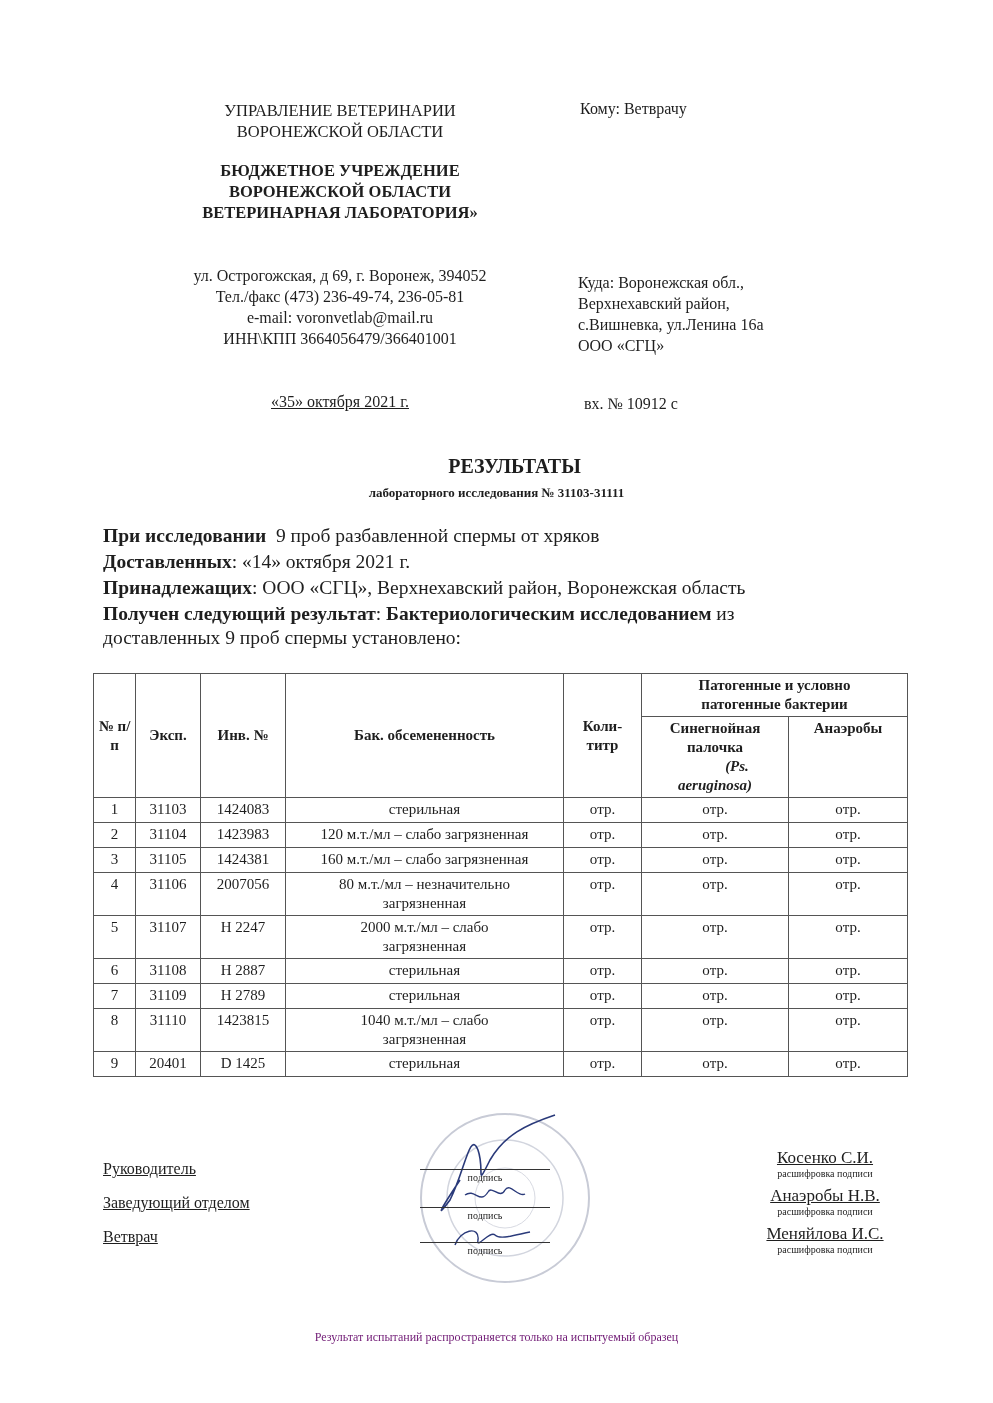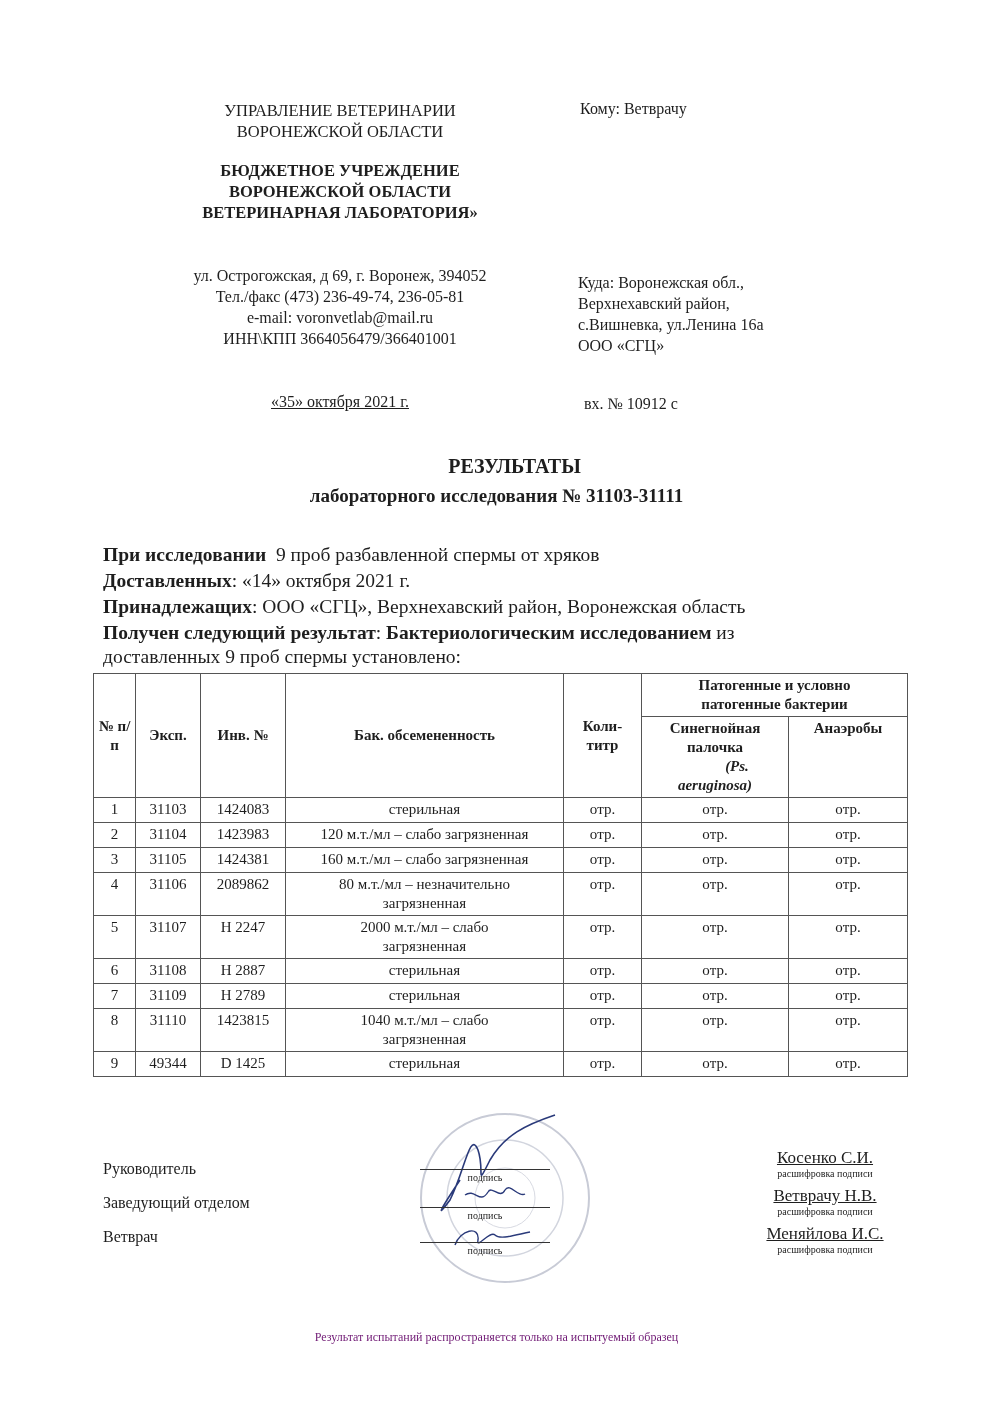--- a/index.html
+++ b/index.html
@@ -8,30 +8,30 @@
   .abs { position: absolute; }
   .hdr-left { left: 140px; width: 400px; text-align: center; }
   .org-top { top: 100px; font-size: 16.5px; line-height: 21px; }
   .org-main { top: 160px; font-size: 16.5px; line-height: 21px; font-weight: bold; }
   .contacts { top: 265px; font-size: 16px; line-height: 21px; }
   .date { top: 393px; font-size: 16px; text-decoration: underline; }
   .to { left: 580px; top: 100px; font-size: 16px; }
   .where { left: 578px; top: 272px; font-size: 16px; line-height: 21px; }
   .inno { left: 584px; top: 395px; font-size: 16px; }
   .title { left: 0; width: 993px; top: 455px; font-size: 20px; font-weight: bold; text-align: center; padding-left: 18px; }
-  .subtitle { left: 0; width: 993px; top: 485px; font-size: 19px; font-weight: bold; text-align: center; }
-  .intro { left: 103px; top: 542px; font-size: 19.5px; line-height: 26px; width: 820px; }
+  .subtitle { left: 0; width: 993px; top: 485px; font-size: 13px; font-weight: bold; text-align: center; }
+  .intro { left: 103px; top: 523px; font-size: 19.5px; line-height: 26px; width: 820px; }
   .intro b { font-weight: bold; }
   table.res { position: absolute; left: 93px; top: 673px; border-collapse: collapse; font-size: 15px; }
   table.res th, table.res td { border: 1px solid #555; text-align: center; vertical-align: top; padding: 2px 3px; }
   table.res th { font-weight: bold; vertical-align: middle; line-height: 19px; font-size: 15px; }
   table.res td { line-height: 19px; }
   table.res th.sub { vertical-align: top; }
   .italic { font-style: italic; margin-left: 44px; }
-  .roles { left: 103px; top: 1152px; font-size: 16px; line-height: 34px; }
+  .roles { left: 103px; top: 1152px; font-size: 16px; line-height: 34px; text-decoration: underline; }
   .sigline { left: 420px; width: 130px; border-top: 1px solid #333; }
   .siglbl { font-size: 10px; text-align: center; width: 130px; left: 420px; }
   .names { left: 730px; width: 190px; text-align: center; }
   .name { font-size: 17px; text-decoration: underline; }
   .decode { font-size: 10px; }
   .footer { left: 0; width: 993px; top: 1330px; font-size: 12px; text-align: center; color: #701a75; }
   .stamp { left: 405px; top: 1110px; width: 200px; height: 175px; }
 </style>
 </head>
 <body>
@@ -124,21 +124,21 @@
       <td>31105</td>
       <td>1424381</td>
       <td>160 м.т./мл – слабо загрязненная</td>
       <td>отр.</td>
       <td>отр.</td>
       <td>отр.</td>
     </tr>
     <tr style="height:42px">
       <td>4</td>
       <td>31106</td>
-      <td>2089862</td>
+      <td>2007056</td>
       <td style="padding:2px 40px">80 м.т./мл – незначительно загрязненная</td>
       <td>отр.</td>
       <td>отр.</td>
       <td>отр.</td>
     </tr>
     <tr style="height:42px">
       <td>5</td>
       <td>31107</td>
       <td>H 2247</td>
       <td style="padding:2px 60px">2000 м.т./мл – слабо загрязненная</td>
@@ -168,21 +168,21 @@
       <td>8</td>
       <td>31110</td>
       <td>1423815</td>
       <td style="padding:2px 60px">1040 м.т./мл – слабо загрязненная</td>
       <td>отр.</td>
       <td>отр.</td>
       <td>отр.</td>
     </tr>
     <tr style="height:25px">
       <td>9</td>
-      <td>49344</td>
+      <td>20401</td>
       <td>D 1425</td>
       <td>стерильная</td>
       <td>отр.</td>
       <td>отр.</td>
       <td>отр.</td>
     </tr>
   </tbody>
 </table>
 
 <svg class="abs stamp" viewBox="0 0 200 175">
@@ -208,21 +208,21 @@
 <div class="abs sigline" style="top:1207px"></div>
 <div class="abs siglbl" style="top:1210px">подпись</div>
 <div class="abs sigline" style="top:1242px"></div>
 <div class="abs siglbl" style="top:1245px">подпись</div>
 
 <div class="abs names" style="top:1148px">
   <div class="name">Косенко С.И.</div>
   <div class="decode">расшифровка подписи</div>
 </div>
 <div class="abs names" style="top:1186px">
-  <div class="name">Ветврачу Н.В.</div>
+  <div class="name">Анаэробы Н.В.</div>
   <div class="decode">расшифровка подписи</div>
 </div>
 <div class="abs names" style="top:1224px">
   <div class="name">Меняйлова И.С.</div>
   <div class="decode">расшифровка подписи</div>
 </div>
 
 <div class="abs footer">Результат испытаний распространяется только на испытуемый образец</div>
 
 </body></html>

